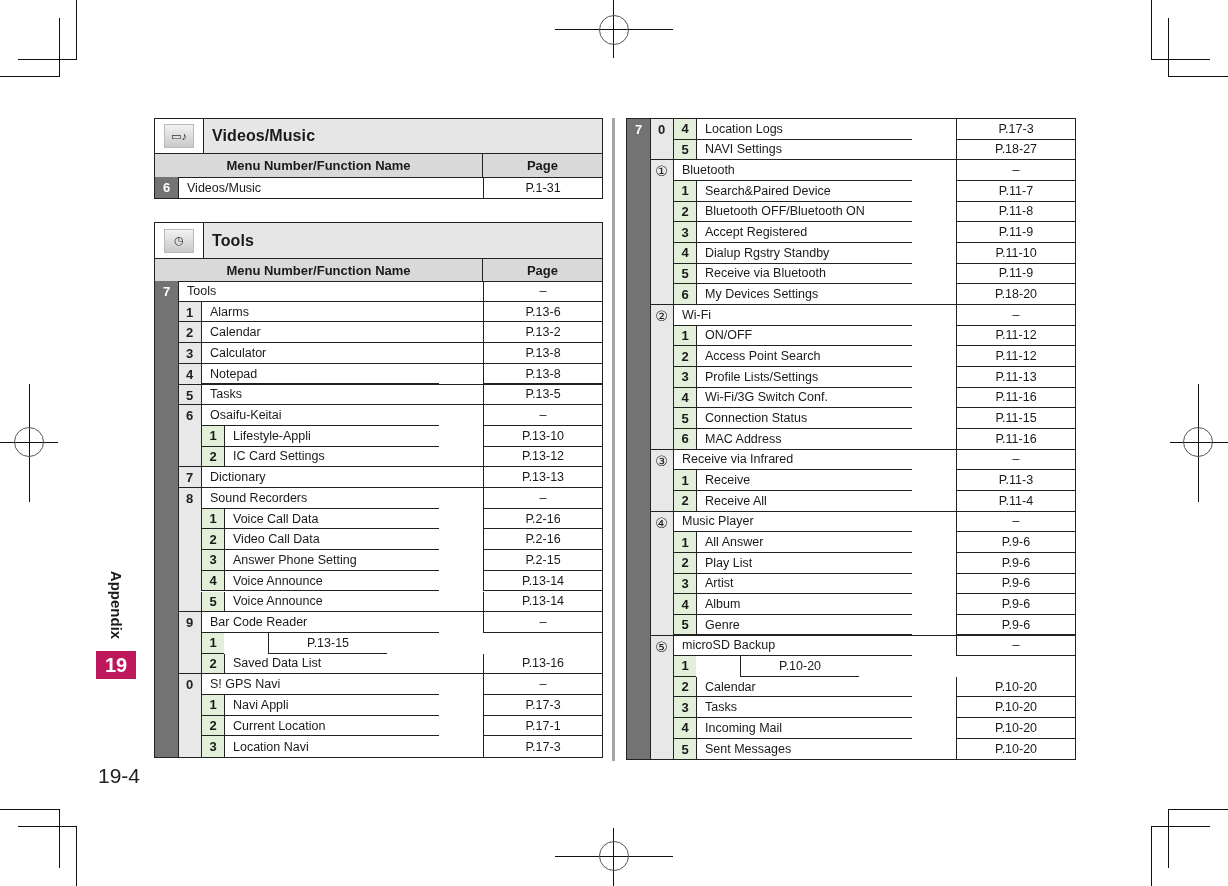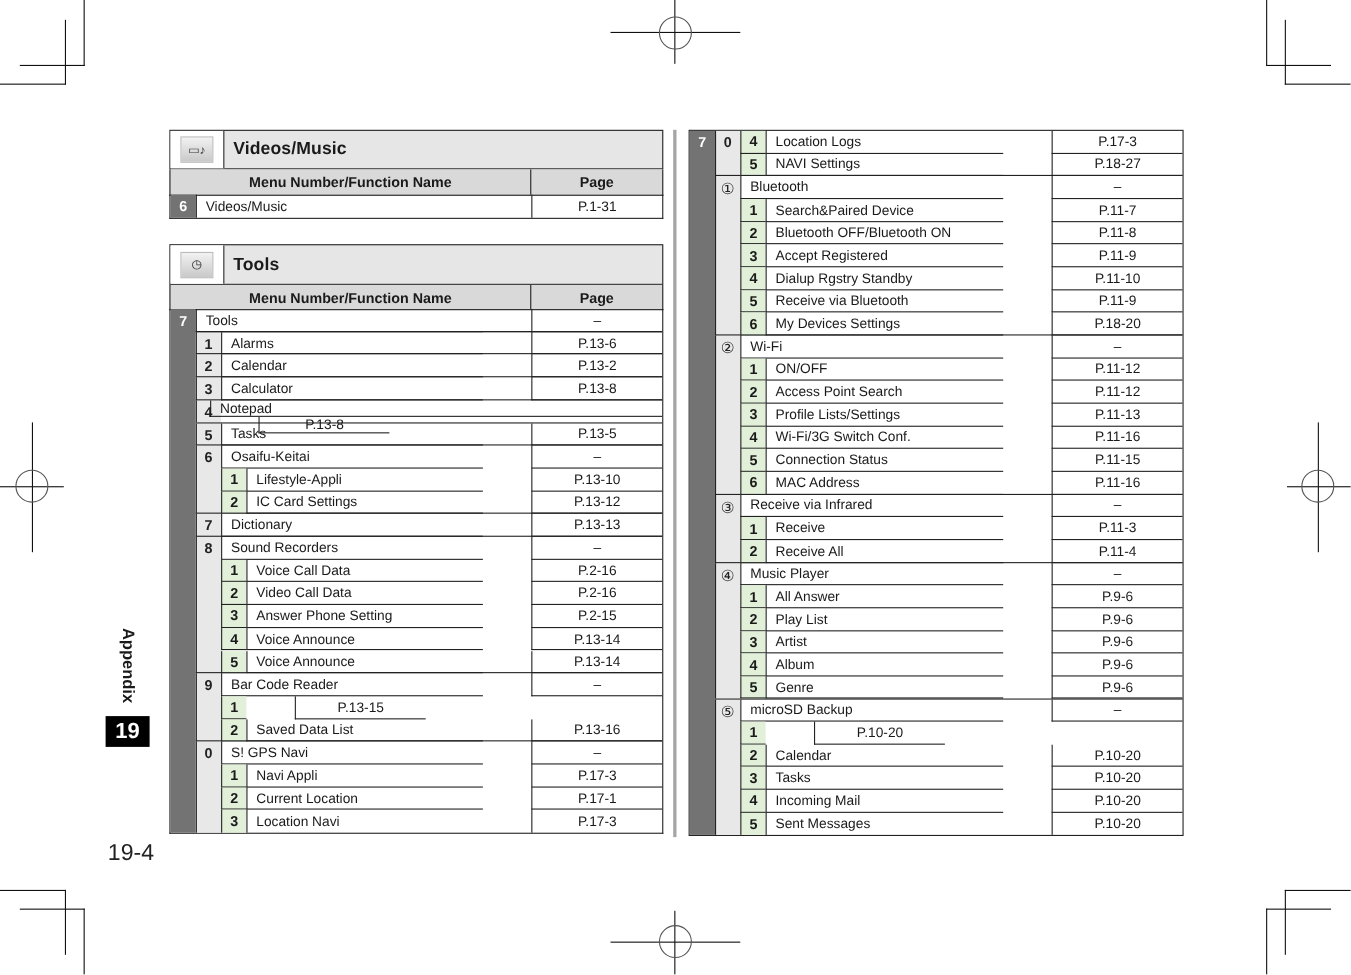--- a/index.html
+++ b/index.html
@@ -42,21 +42,21 @@
   .num { display:flex; align-items:center; justify-content:center; font-weight:bold; font-size:13px; box-sizing:border-box; }
   .n1 { width:23px; }
   .n3 { width:23px; background:#e2efd9; border-left:1px solid #222; border-bottom:1px solid #222; }
   .l1bar { position:absolute; left:0; top:0; bottom:0; width:23px; background:#737373; }
   .l2bar { position:absolute; top:0; bottom:0; width:23px; background:#e8e8e8; border-left:1px solid #222; box-sizing:border-box; }
   .l1num { position:absolute; left:0; width:23px; color:#fff; font-weight:bold; font-size:13px; text-align:center; }
   .l2num { position:absolute; width:23px; font-weight:bold; font-size:13px; text-align:center; color:#222; }
   .circ { font-weight:normal; font-size:14px; }
   .sep { position:absolute; left:0; right:0; height:1px; background:#222; }
 
-  .side-tab { position:absolute; left:96px; top:651px; width:40px; height:28px; background:#000000; color:#fff; font-weight:bold; font-size:20px; text-align:center; line-height:28px; }
+  .side-tab { position:absolute; left:96px; top:651px; width:40px; height:28px; background:#be185d; color:#fff; font-weight:bold; font-size:20px; text-align:center; line-height:28px; }
   .side-label { position:absolute; left:101px; top:565px; width:30px; height:80px; }
   .side-label span { position:absolute; left:50%; top:50%; transform:translate(-50%,-50%) rotate(90deg); font-weight:bold; font-size:15px; white-space:nowrap; }
   .page-num { position:absolute; left:98px; top:764px; font-size:21px; color:#222; }
   .center-div { position:absolute; left:612px; top:118px; width:3px; height:643px; background:#a5a5a5; }
 </style>
 </head>
 <body>
 
 <div>
 
@@ -177,21 +177,21 @@
       <div class="page">P.13-6</div>
     </div>
     <div class="row" style="top: 41.4px; height: 20.7px; left: 46px;">
       <div class="name">Calendar</div>
       <div class="page">P.13-2</div>
     </div>
     <div class="row" style="top: 62.1px; height: 20.7px; left: 46px;">
       <div class="name">Calculator</div>
       <div class="page">P.13-8</div>
     </div>
-    <div class="row" style="top: 82.8px; height: 20.7px; left: 36px; flex-direction: column;">
+    <div class="row" style="top: 82.8px; height: 20.7px; left: 46px;">
       <div class="name">Notepad</div>
       <div class="page">P.13-8</div>
     </div>
     <div class="row" style="top: 103.5px; height: 20.7px; left: 46px;">
       <div class="name">Tasks</div>
       <div class="page">P.13-5</div>
     </div>
     <div class="row" style="top: 124.2px; height: 20.7px; left: 46px;">
       <div class="name">Osaifu-Keitai</div>
       <div class="page">–</div>

